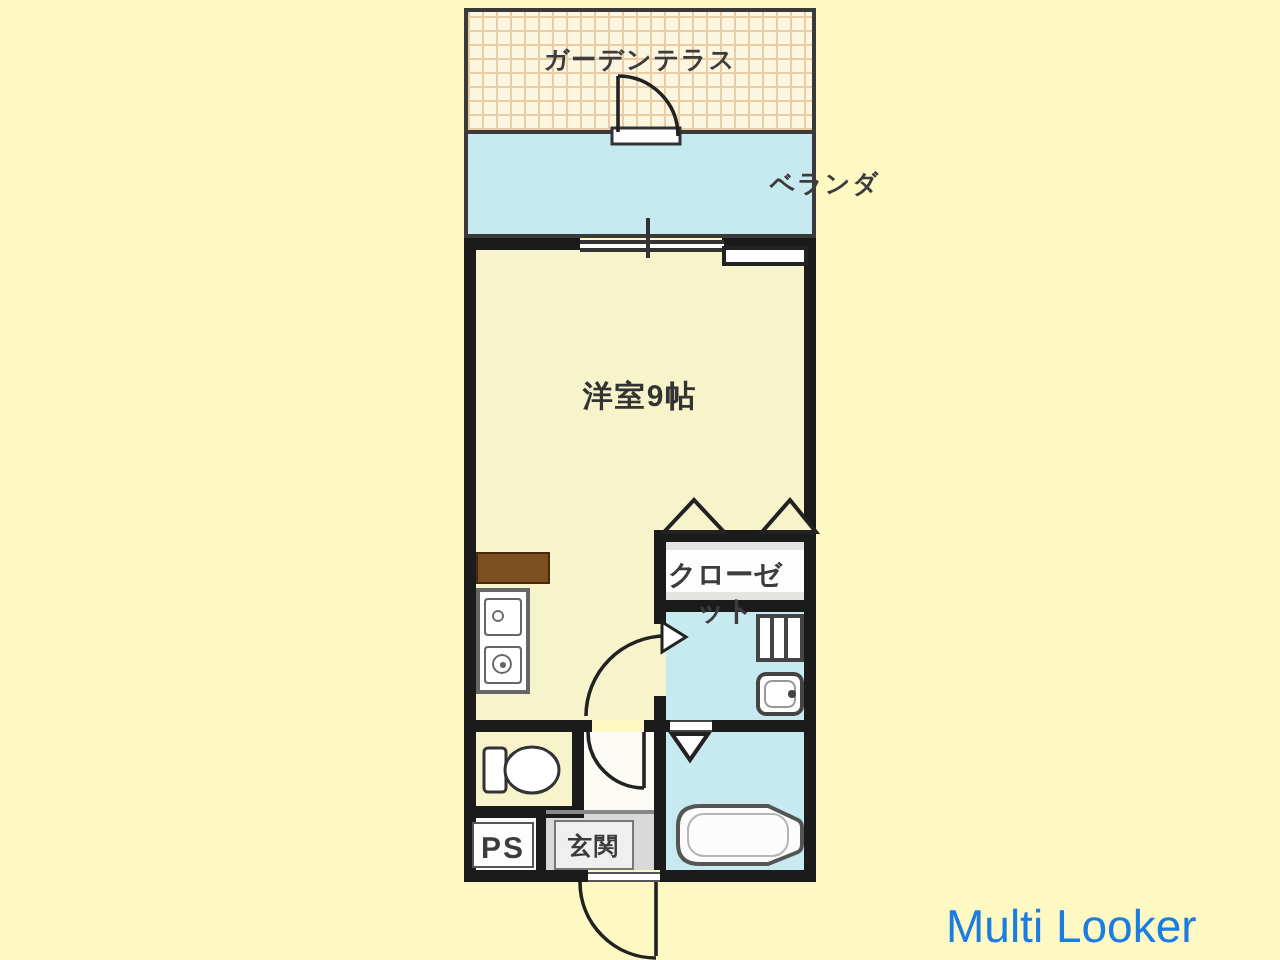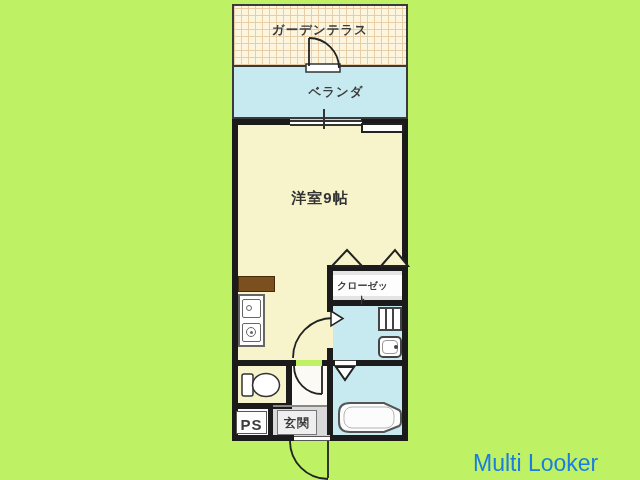--- a/index.html
+++ b/index.html
@@ -1,16 +1,16 @@
 <!DOCTYPE html>
 <html><head>
 <meta charset="utf-8">
 <style>
   html,body{margin:0;padding:0;background:#fff;}
-  .canvas{position:relative;width:640px;height:480px;background:#bef264;overflow:hidden;
+  .canvas{position:relative;width:640px;height:480px;background:#fef9c3;overflow:hidden;
           font-family:"Liberation Sans","DejaVu Sans",sans-serif;}
   .a{position:absolute;box-sizing:border-box;}
   .wall{background:#1b1b1b;}
   .lbl{position:absolute;text-align:center;color:#3c3c3c;font-weight:bold;letter-spacing:1px;box-sizing:border-box;}
   .terrace-grid{
     background-color:#fcf6e1;
     background-image:
       repeating-linear-gradient(0deg,#e9cda4 0,#e9cda4 1px,transparent 1px,transparent 7px),
       repeating-linear-gradient(90deg,#e9cda4 0,#e9cda4 1px,transparent 1px,transparent 7px);
   }
@@ -18,21 +18,21 @@
 </style>
 </head>
 <body>
 
 <div class="canvas">
 
   <div class="a" style="left:232px;top:4px;width:176px;height:115px;border:2px solid #3a3a3a;background:#c7eaf1;">
     <div class="a terrace-grid" style="left:0;top:0;width:172px;height:61px;border-bottom:2px solid #3a3a3a;"></div>
   </div>
   <div class="lbl" style="left:232px;top:22px;width:176px;font-size:12.5px;">ガーデンテラス</div>
-  <div class="lbl" style="left:232px;top:84px;width:208px;font-size:12.5px;">ベランダ</div>
+  <div class="lbl" style="left:232px;top:84px;width:208px;font-size:12.5px;text-align:right;">ベランダ</div>
 
   <div class="a" style="left:238px;top:125px;width:164px;height:235px;background:#f7f3cb;"></div>
   <div class="a" style="left:333px;top:271px;width:69px;height:29px;background:#e4e4e2;"></div>
   <div class="a" style="left:333px;top:275px;width:69px;height:21px;background:#fdfdfd;"></div>
   <div class="a" style="left:333px;top:306px;width:69px;height:54px;background:#c7eaf1;"></div>
   <div class="a" style="left:333px;top:366px;width:69px;height:69px;background:#c7eaf1;"></div>
   <div class="a" style="left:238px;top:366px;width:48px;height:37px;background:#f7f3cb;"></div>
   <div class="a" style="left:292px;top:366px;width:35px;height:39px;background:#fbfaf4;"></div>
   <div class="a" style="left:273px;top:407px;width:54px;height:28px;background:#d9d9d9;"></div>
   <div class="a" style="left:238px;top:409px;width:30px;height:26px;background:#fbfbfb;"></div>
@@ -122,19 +122,19 @@
       <ellipse cx="266" cy="385" rx="13.5" ry="11.5" fill="#ffffff" stroke="#333" stroke-width="1.5"></ellipse>
     </g>
 
     <g>
       <path d="M350,403 H384 L399,410 Q401,411 401,414 V422 Q401,425 399,426 L384,432 H350 Q339,432 339,422 V413 Q339,403 350,403 Z" fill="#fcfcfc" stroke="#555" stroke-width="2"></path>
       <rect x="344" y="407" width="50" height="21" rx="8" fill="none" stroke="#b5b5b5" stroke-width="1"></rect>
     </g>
   </svg>
 
   <div class="lbl" style="left:238px;top:189px;width:164px;font-size:15px;color:#333;">洋室9帖</div>
-  <div class="lbl" style="left:333px;top:279px;width:59px;font-size:10px;letter-spacing:0;">クローゼット</div>
+  <div class="lbl" style="left:333px;top:279px;width:59px;font-size:14px;letter-spacing:0;">クローゼット</div>
   <div class="lbl" style="left:236px;top:416px;width:31px;font-size:15px;">PS</div>
   <div class="lbl" style="left:277px;top:415px;width:40px;font-size:12px;">玄関</div>
 
   <div class="a" style="left:473px;top:438px;width:160px;font-size:23px;color:#1b7de2;margin-top:12px;">Multi Looker</div>
 
 </div>
 
 </body></html>

